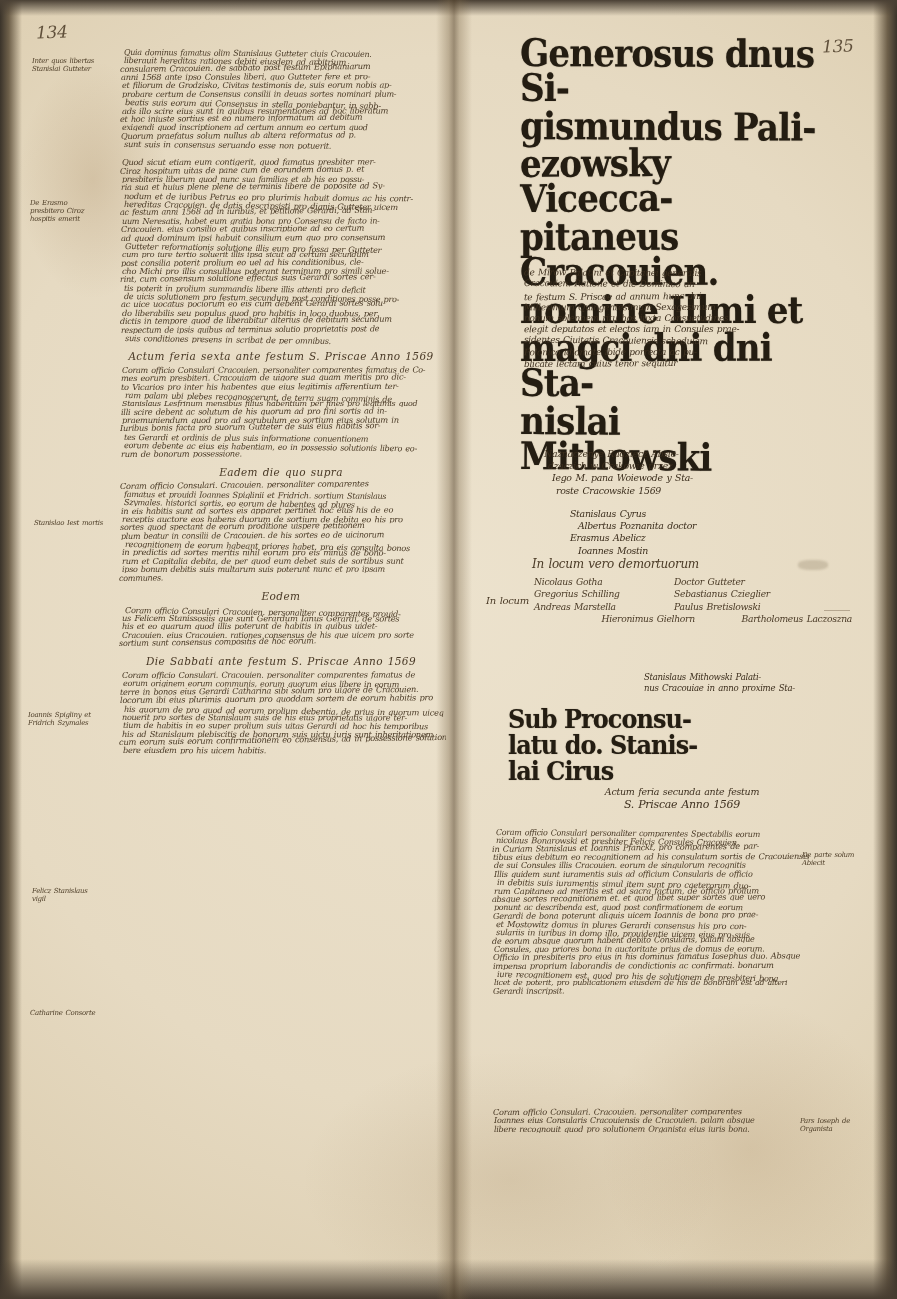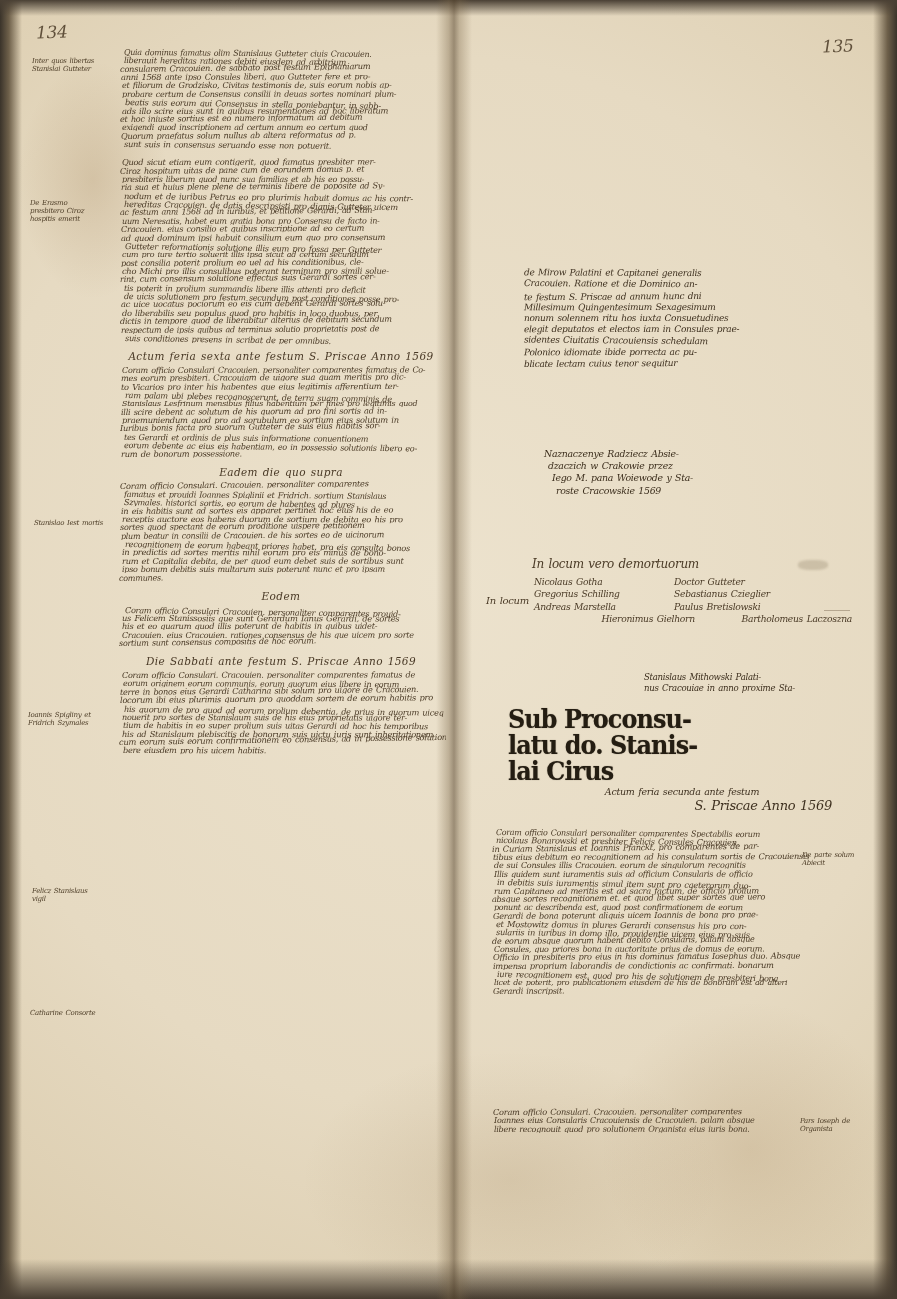--- a/index.html
+++ b/index.html
@@ -195,40 +195,55 @@
         <div class="ln " style="transform: rotate(0.05deg) scaleX(1.015); margin-left: 0.2px;">his ad Stanislaum plebiscitis de bonorum suis uictu iuris sunt inheritationem</div>
         <div class="ln " style="transform: rotate(-0.89deg) scaleX(1.018); margin-left: -3.2px;">cum eorum suis eorum confirmationem eo consensus, ad in possessione solutionis ha-</div>
         <div class="ln " style="transform: rotate(0.15deg) scaleX(0.999); margin-left: 0.5px;">bere eiusdem pro his uicem habitis.</div>
       </div>
   </div>
 
   <div class="page right">
 
     <div class="folio r hw">135</div>
 
+    <div class="blk" id="right-display" style="left:48px;top:36px;width:330px;">
+        <div class="gothic g1 blackletter" style="transform: scaleX(0.9) rotate(0.25deg); margin-bottom: 3px;">Generosus dnus Si-</div>
+        <div class="gothic g1 blackletter" style="transform: scaleX(0.9) rotate(0.3deg); margin-bottom: 3px;">gismundus Pali-</div>
+        <div class="gothic g1 blackletter" style="transform: scaleX(0.9) rotate(-0.4deg); margin-bottom: 3px;">ezowsky Vicecca-</div>
+        <div class="gothic g1 blackletter" style="transform: scaleX(0.9) rotate(-0.1deg); margin-bottom: 3px;">pitaneus Cracouien.</div>
+        <div class="gothic g1 blackletter" style="transform: scaleX(0.9) rotate(-0.02deg); margin-bottom: 3px;">nomine Illmi et</div>
+        <div class="gothic g1 blackletter" style="transform: scaleX(0.9) rotate(-0.04deg); margin-bottom: 3px;">magci dni dni Sta-</div>
+        <div class="gothic g1 blackletter" style="transform: scaleX(0.9) rotate(0.47deg); margin-bottom: 3px;">nislai Mithowski</div>
+      </div>
 
     <div class="blk hw" id="right-cont" style="left:52px;top:268px;width:320px;">
         <div class="mid" style="transform: rotate(0.3deg);">de Mirow Palatini et Capitanei generalis</div>
         <div class="mid" style="transform: rotate(0.36deg);">Cracouien. Ratione et die Dominico an-</div>
         <div class="mid" style="transform: rotate(-0.47deg);">te festum S. Priscae ad annum hunc dni</div>
         <div class="mid" style="transform: rotate(-0.12deg);">Millesimum Quingentesimum Sexagesimum</div>
         <div class="mid" style="transform: rotate(-0.03deg);">nonum solennem ritu hos iuxta Consuetudines</div>
         <div class="mid" style="transform: rotate(-0.05deg);">elegit deputatos et electos iam in Consules prae-</div>
         <div class="mid" style="transform: rotate(0.57deg);">sidentes Ciuitatis Cracouiensis schedulam</div>
         <div class="mid" style="transform: rotate(-0.07deg);">Polonico idiomate ibide porrecta ac pu-</div>
         <div class="mid" style="transform: rotate(-0.37deg);">blicate lectam cuius tenor sequitur</div>
       </div>
 
     <div class="blk hw" id="right-polish" style="left:72px;top:448px;width:300px;">
         <div class="names" style="margin-left: 0px;">Naznaczenye Radziecz Absie-</div>
         <div class="names" style="margin-left: 4px;">dzaczich w Crakowie przez</div>
         <div class="names" style="margin-left: 8px;">Iego M. pana Woiewode y Sta-</div>
         <div class="names" style="margin-left: 12px;">roste Cracowskie 1569</div>
       </div>
 
+    <div class="blk hw" id="right-electi" style="left:92px;top:508px;width:280px;">
+        <div class="names" style="margin-left: 6px;">Stanislaus Cyrus</div>
+        <div class="names" style="margin-left: 14px;">Albertus Poznanita doctor</div>
+        <div class="names" style="margin-left: 6px;">Erasmus Abelicz</div>
+        <div class="names" style="margin-left: 14px;">Ioannes Mostin</div>
+      </div>
 
     <div class="hw" style="position:absolute;left:60px;top:558px;font-size:12px;">In locum vero demortuorum</div>
 
     <div class="hw" style="position:absolute;left:14px;top:596px;font-size:10px;">In locum</div>
 
     <div class="blk hw" id="right-pairs" style="left:62px;top:576px;width:318px;">
         <div style="display: flex; gap: 14px; font-size: 9.2px; line-height: 1.35;">
           <span style="width: 126px;">Nicolaus Gotha</span>
           <span>Doctor Gutteter</span>
         </div>
@@ -252,21 +267,21 @@
       </div>
 
     <div class="blk" id="right-pcdisp" style="left:36px;top:700px;width:340px;margin-top:8px;">
         <div class="gothic g2 blackletter" style="margin-bottom: 2px;">Sub Proconsu-</div>
         <div class="gothic g2 blackletter" style="margin-bottom: 2px;">latu do. Stanis-</div>
         <div class="gothic g2 blackletter" style="margin-bottom: 2px;">lai Cirus</div>
       </div>
 
     <div class="blk hw" id="right-actheading" style="left:60px;top:786px;width:300px;">
         <div class="mid" style="text-align: center; font-size: 9.5px;">Actum feria secunda ante festum</div>
-        <div class="mid" style="text-align: right; font-size: 13px;">S. Priscae Anno 1569</div>
+        <div class="mid" style="text-align: center; font-size: 11px;">S. Priscae Anno 1569</div>
       </div>
 
     <div class="blk hw" id="right-actbody" style="left:22px;top:828px;width:350px;">
         <div class="ln " style="transform: rotate(0.45deg) scaleX(0.97); margin-left: 1.6px;">Coram officio Consulari personaliter comparentes Spectabilis eorum</div>
         <div class="ln " style="transform: rotate(0.54deg) scaleX(1.002); margin-left: 1.9px;">nicolaus Bonarowski et presbiter Felicis Consules Cracouien.</div>
         <div class="ln " style="transform: rotate(-0.71deg) scaleX(1.019); margin-left: -2.5px;">in Curiam Stanislaus et Ioannis Pfanckt, pro comparentes de par-</div>
         <div class="ln " style="transform: rotate(-0.18deg) scaleX(1.013); margin-left: -0.7px;">tibus eius debitum eo recognitionem ad his consulatum sortis de Cracouiensis</div>
         <div class="ln " style="transform: rotate(-0.04deg) scaleX(0.987); margin-left: -0.1px;">de sui Consules illis Cracouien. eorum de singulorum recognitis</div>
         <div class="ln " style="transform: rotate(-0.08deg) scaleX(0.988); margin-left: -0.3px;">Illis quidem sunt iuramentis suis ad officium Consularis de officio</div>
         <div class="ln " style="transform: rotate(0.85deg) scaleX(1.014); margin-left: 3px;">in debitis suis iuramentis simul item sunt pro caeterorum duo-</div>

